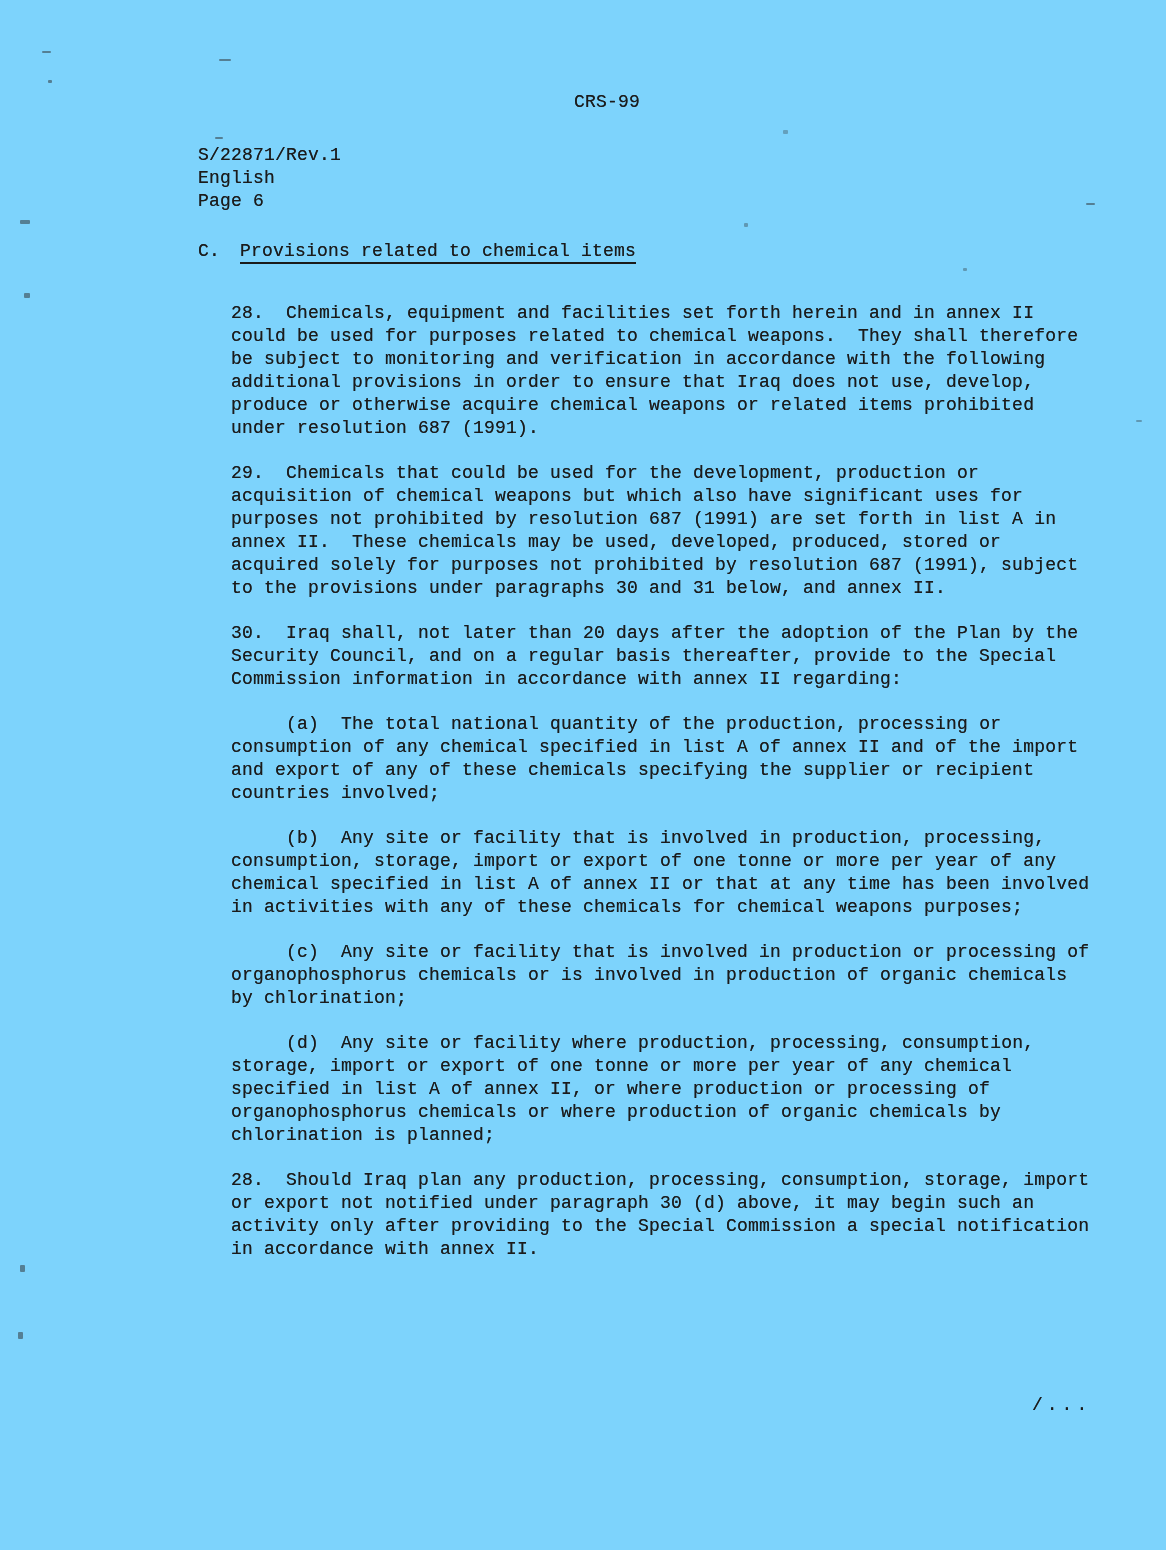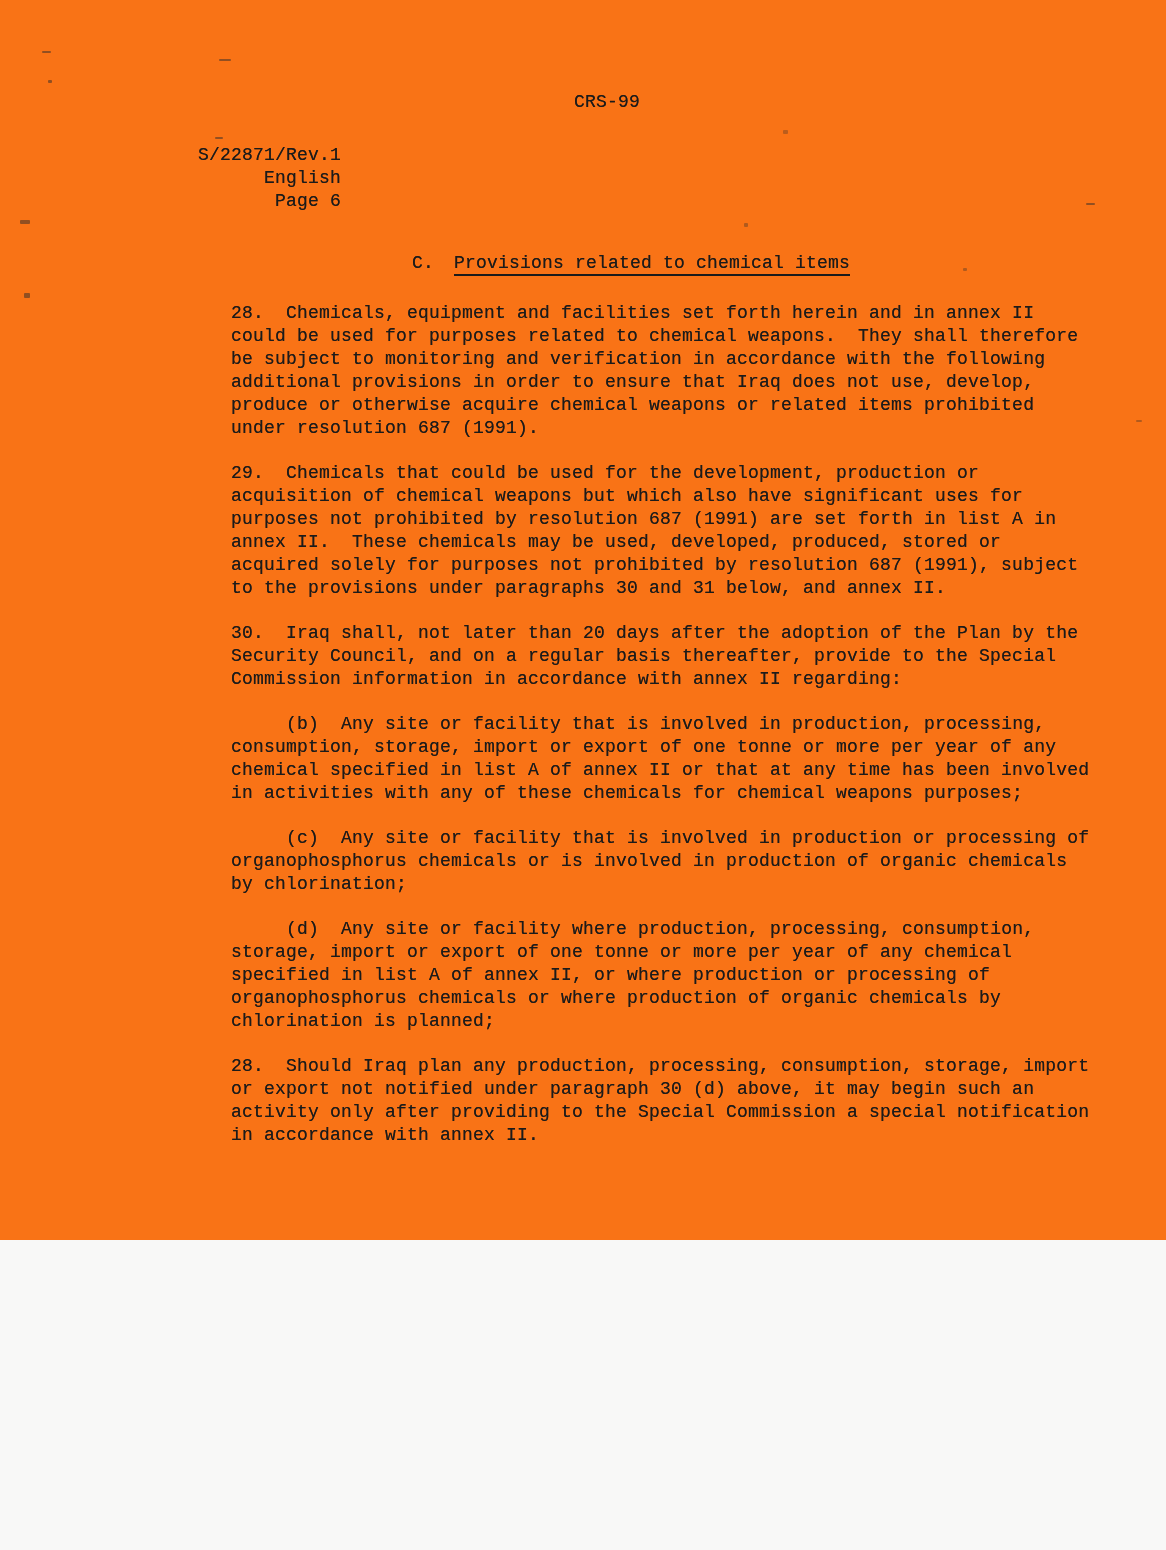--- a/index.html
+++ b/index.html
@@ -1,21 +1,21 @@
 <!DOCTYPE html>
 <html><head>
 <meta charset="utf-8">
 <style>
   html,body{margin:0;padding:0;}
   body{background:#f8f8f7;}
   .page{
     position:relative;
     width:1166px;
-    height:1240px;
-    background:#f97316;
+    height:1550px;
+    background:#7dd3fc;
     overflow:hidden;
     font-family:"Liberation Mono","DejaVu Sans Mono",monospace;
     font-size:18px;
     line-height:23px;
     color:#1b1b1b;
     letter-spacing:0.2px;
     text-shadow:0 0 0.6px rgba(25,25,25,0.75);
   }
   .crs-header{
     position:absolute;
@@ -23,27 +23,26 @@
     left:0;
     width:100%;
     text-align:center;
     text-indent:48px;
   }
   .doc-block{
     position:absolute;
     left:198px;
     top:144px;
   }
-  .doc-block div{white-space:pre;text-align:right;}
+  .doc-block div{white-space:pre;}
   .section-heading{
     position:absolute;
     left:198px;
-    top:252px;
+    top:240px;
     width:866px;
-    text-align:center;
     white-space:pre;
   }
   .section-letter{margin-right:20px;}
   .section-title{
     border-bottom:2px solid #1b1b1b;
     padding-bottom:1px;
   }
   .body-col{
     position:absolute;
     left:198px;
@@ -92,20 +91,24 @@
 under resolution 687 (1991).</p>
     <p class="para">29.  Chemicals that could be used for the development, production or
 acquisition of chemical weapons but which also have significant uses for
 purposes not prohibited by resolution 687 (1991) are set forth in list A in
 annex II.  These chemicals may be used, developed, produced, stored or
 acquired solely for purposes not prohibited by resolution 687 (1991), subject
 to the provisions under paragraphs 30 and 31 below, and annex II.</p>
     <p class="para">30.  Iraq shall, not later than 20 days after the adoption of the Plan by the
 Security Council, and on a regular basis thereafter, provide to the Special
 Commission information in accordance with annex II regarding:</p>
+    <p class="para">     (a)  The total national quantity of the production, processing or
+consumption of any chemical specified in list A of annex II and of the import
+and export of any of these chemicals specifying the supplier or recipient
+countries involved;</p>
     <p class="para">     (b)  Any site or facility that is involved in production, processing,
 consumption, storage, import or export of one tonne or more per year of any
 chemical specified in list A of annex II or that at any time has been involved
 in activities with any of these chemicals for chemical weapons purposes;</p>
     <p class="para">     (c)  Any site or facility that is involved in production or processing of
 organophosphorus chemicals or is involved in production of organic chemicals
 by chlorination;</p>
     <p class="para">     (d)  Any site or facility where production, processing, consumption,
 storage, import or export of one tonne or more per year of any chemical
 specified in list A of annex II, or where production or processing of

